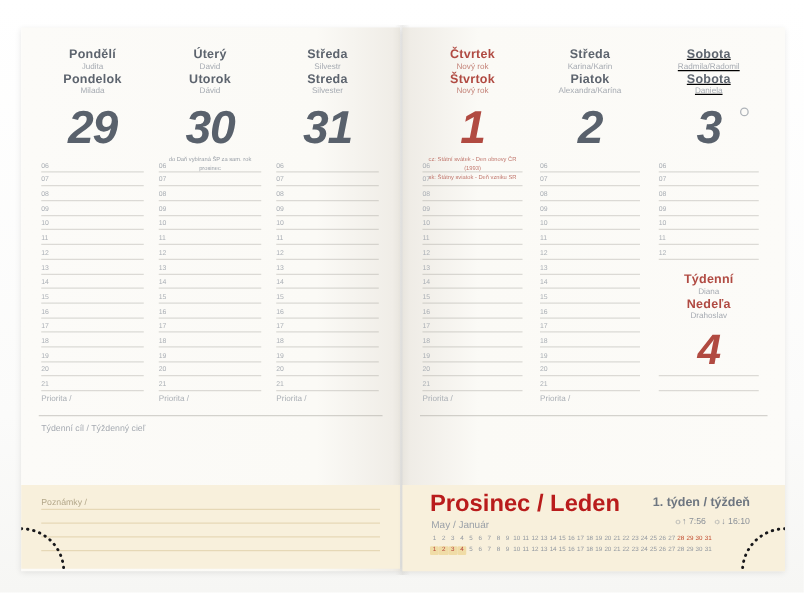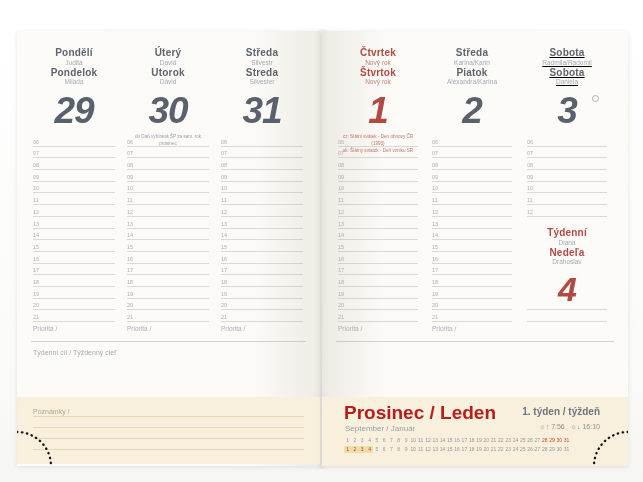--- a/index.html
+++ b/index.html
@@ -1,17 +1,17 @@
 <!DOCTYPE html>
 <html><head>
 <meta charset="utf-8">
 <style>
   * { margin:0; padding:0; box-sizing:border-box; }
   body { font-family:"Liberation Sans", sans-serif; background:#ffffff; }
-  .photo { position:relative; width:643px; height:474px; margin:9px auto; overflow:hidden;
+  .photo { position:relative; width:643px; height:474px; margin:0 auto; overflow:hidden;
            background:linear-gradient(180deg,#ffffff 0%,#fbfbfa 70%,#f6f6f4 100%); }
 
   .page { position:absolute; top:22px; height:435px; }
   .page-left  { left:17px;  width:303px;
     background:linear-gradient(90deg,#fcfbf8 0%,#fbfaf6 78%,#f0ede7 98%,#e9e6df 100%);
     box-shadow:0 1px 5px rgba(0,0,0,0.10); }
   .page-right { left:322px; width:306px;
     background:linear-gradient(270deg,#fcfbf8 0%,#fbfaf6 80%,#efece6 98%,#e8e5de 100%);
     box-shadow:0 1px 5px rgba(0,0,0,0.10); }
   .spine { position:absolute; left:316px; top:20px; width:12px; height:440px;
@@ -453,21 +453,21 @@
         <div class="day-name red">Nedeľa</div>
         <div class="person">Drahoslav</div>
         <div class="date-wrap"><div class="date-big red">4</div></div>
       </div>
     </div>
 
     <div class="page-rule"></div>
 
     <div class="cream cream-right">
       <div class="month-title">Prosinec / Leden</div>
-      <div class="month-sub">September / Január</div>
+      <div class="month-sub">May / Január</div>
       <div class="week-label">1. týden / týždeň</div>
       <div class="sun-times">
         <span class="icn">☼↑</span>
         <span>7:56</span>
         &nbsp;
         <span class="icn">☼↓</span>
         <span>16:10</span>
       </div>
       <div class="cal-row r1">
           <span class="cal-day">1</span>

